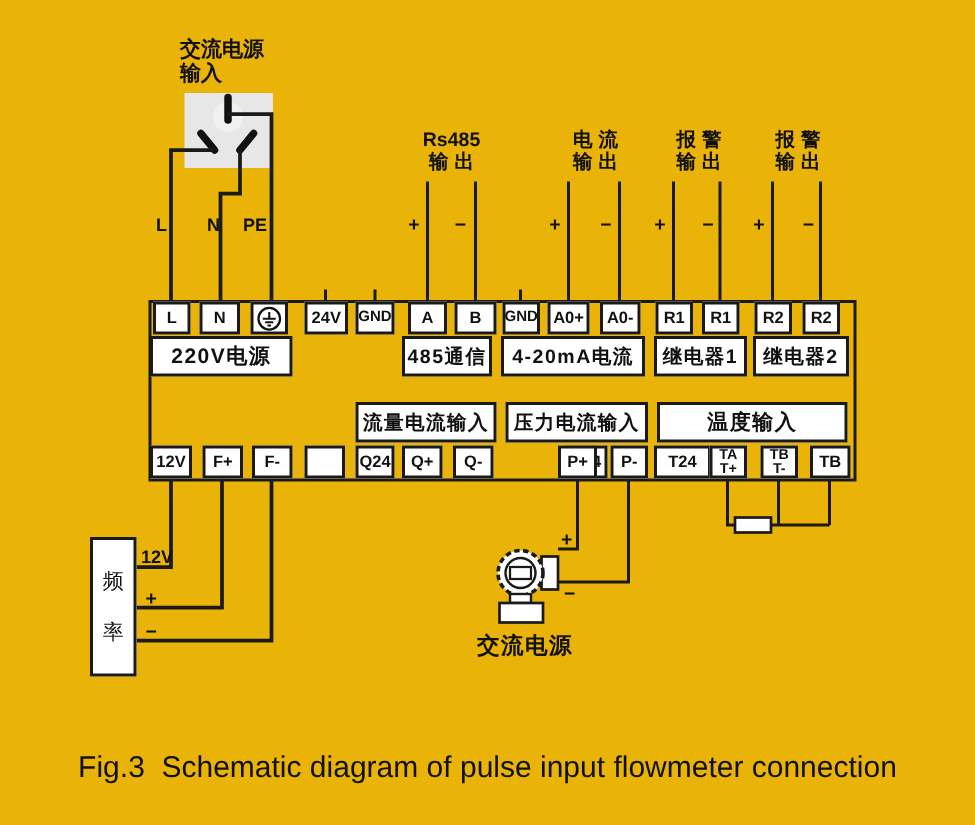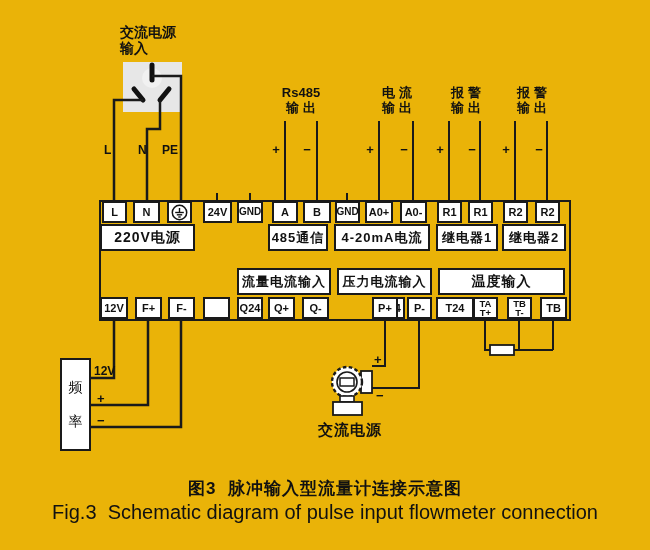--- a/index.html
+++ b/index.html
@@ -232,16 +232,15 @@
     <span>率</span>
   </div>
   <div class="lbl" style="left:94px;top:364px;font-size:12px;">12V</div>
   <div class="lbl" style="left:97px;top:391px;font-size:13px;">+</div>
   <div class="lbl" style="left:97px;top:413px;font-size:13px;">−</div>
 
   <div class="lbl" style="left:374px;top:352px;font-size:13px;">+</div>
   <div class="lbl" style="left:376px;top:388px;font-size:13px;">−</div>
   <div class="lbl" style="left:318px;top:421px;font-size:15px;letter-spacing:1px;">交流电源</div>
 
-  <div class="caption cap-zh">图3  脉冲输入型流量计连接示意图</div>
   <div class="caption cap-en">Fig.3  Schematic diagram of pulse input flowmeter connection</div>
 
 </div>
 
 </body></html>

